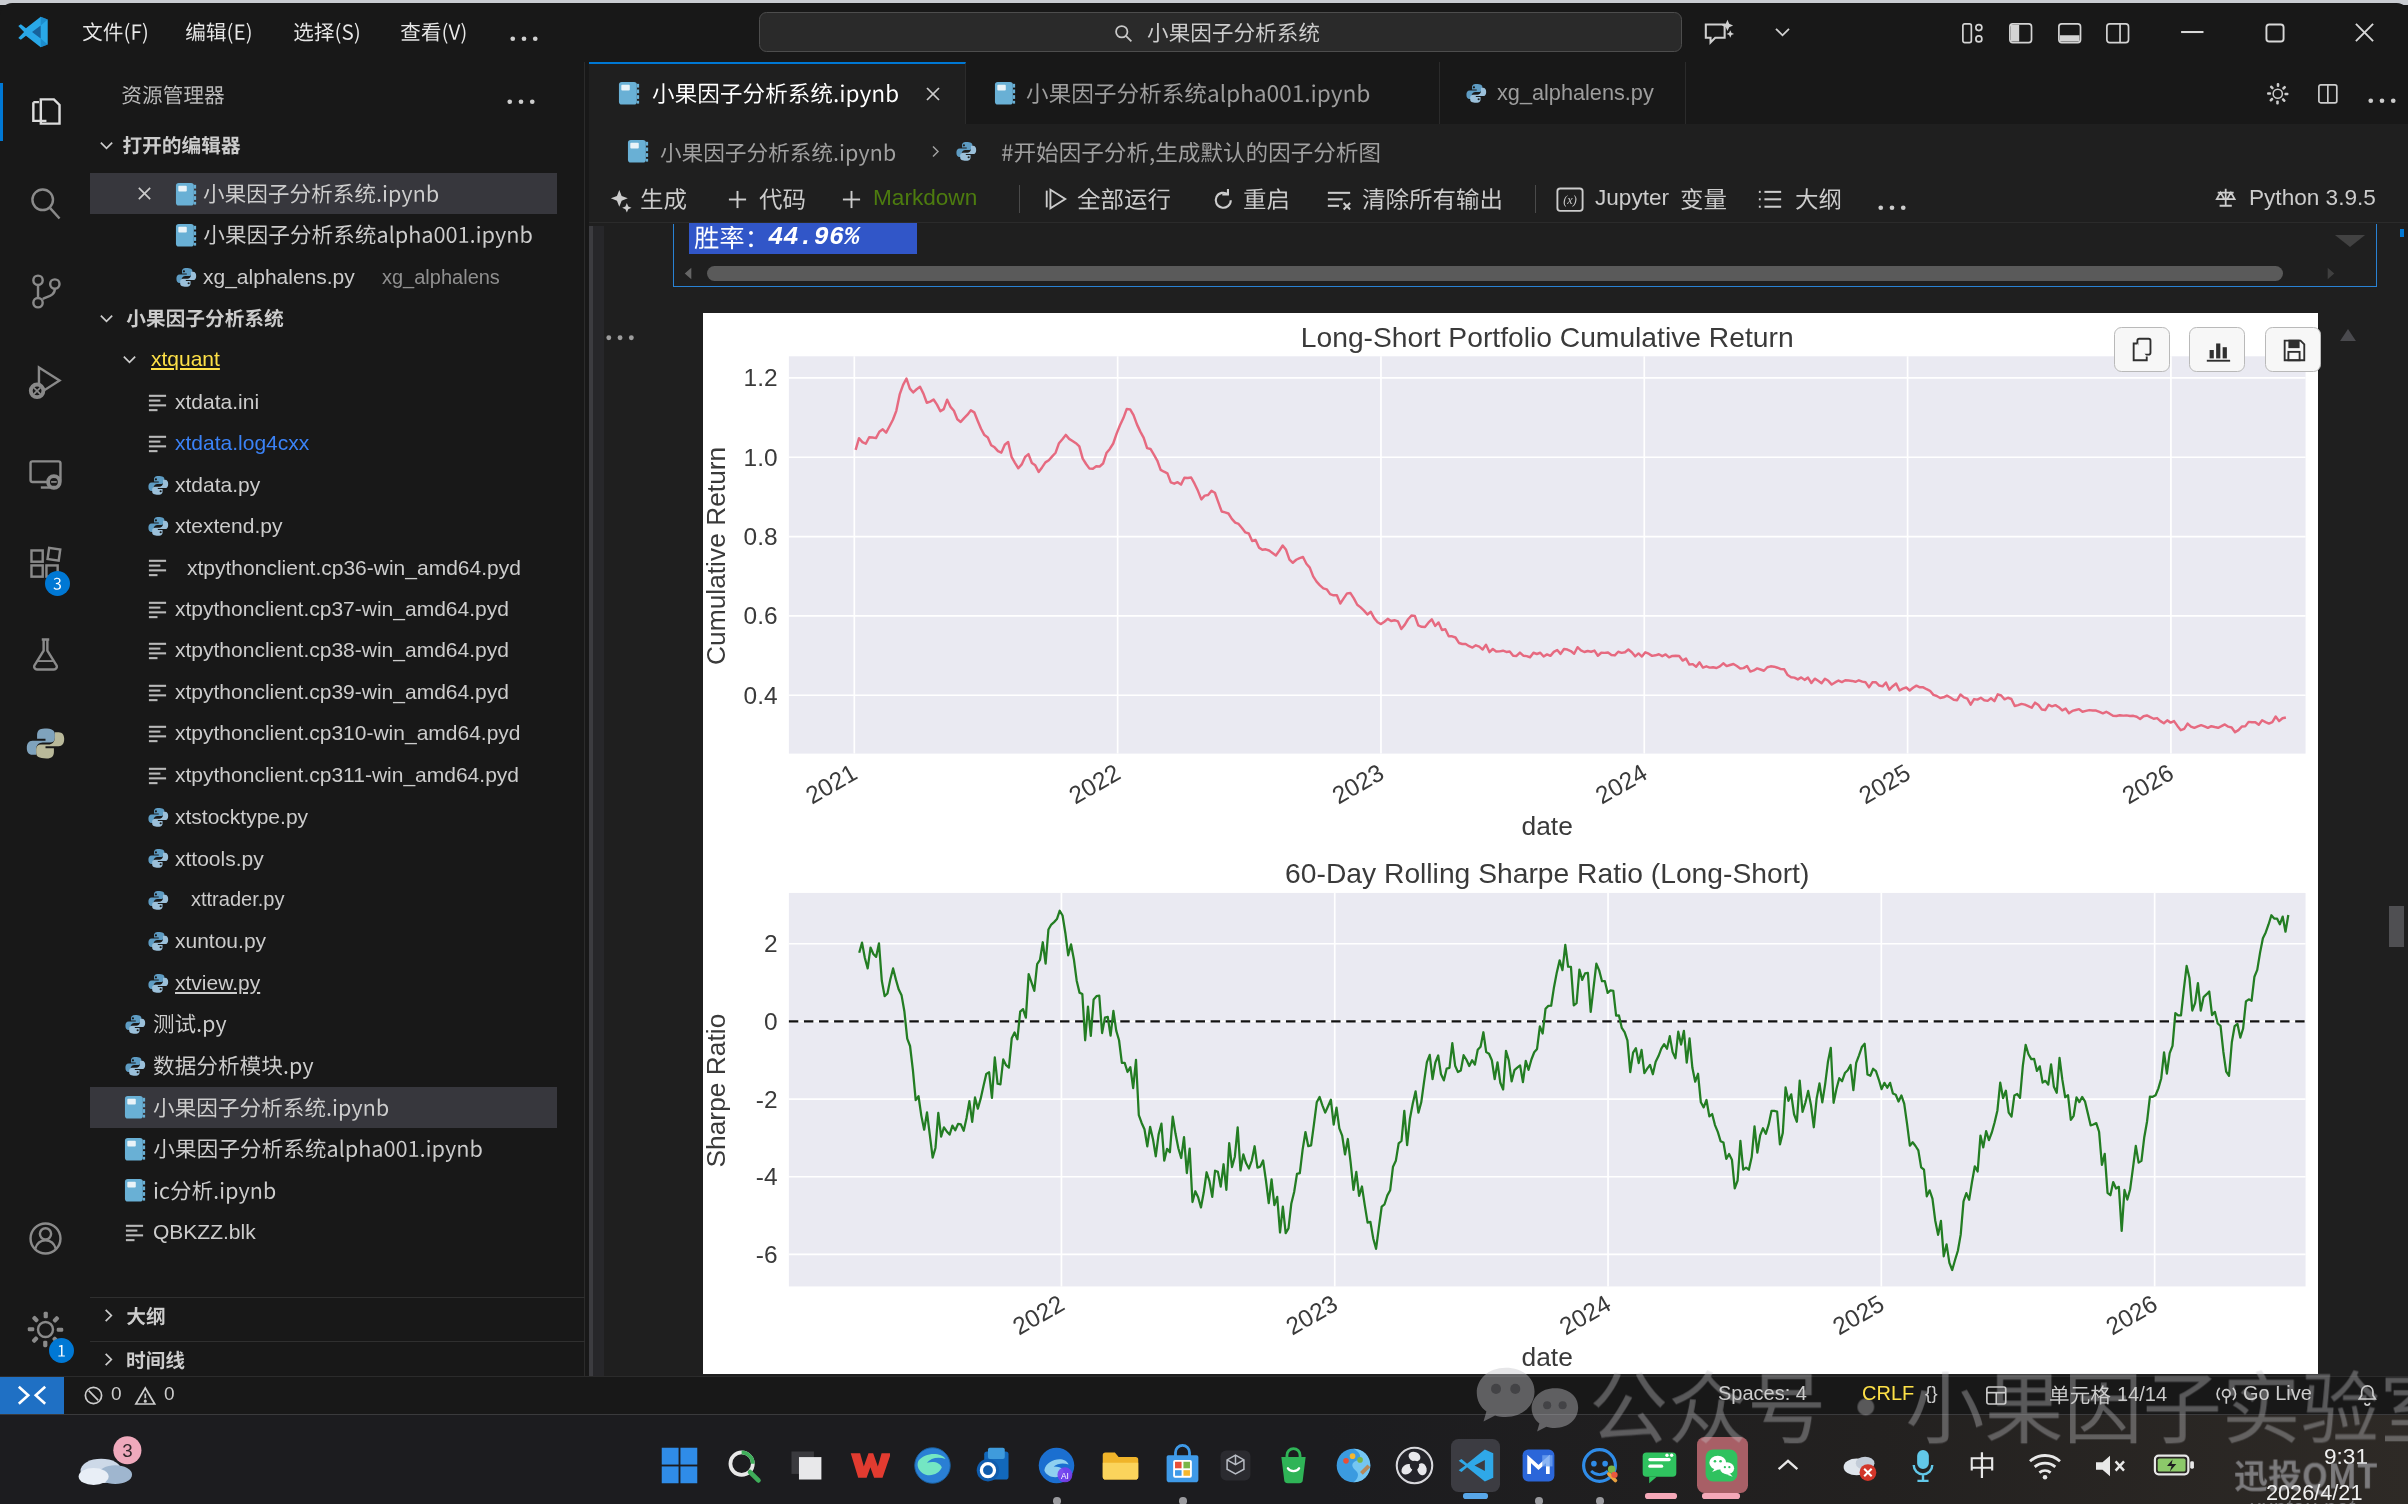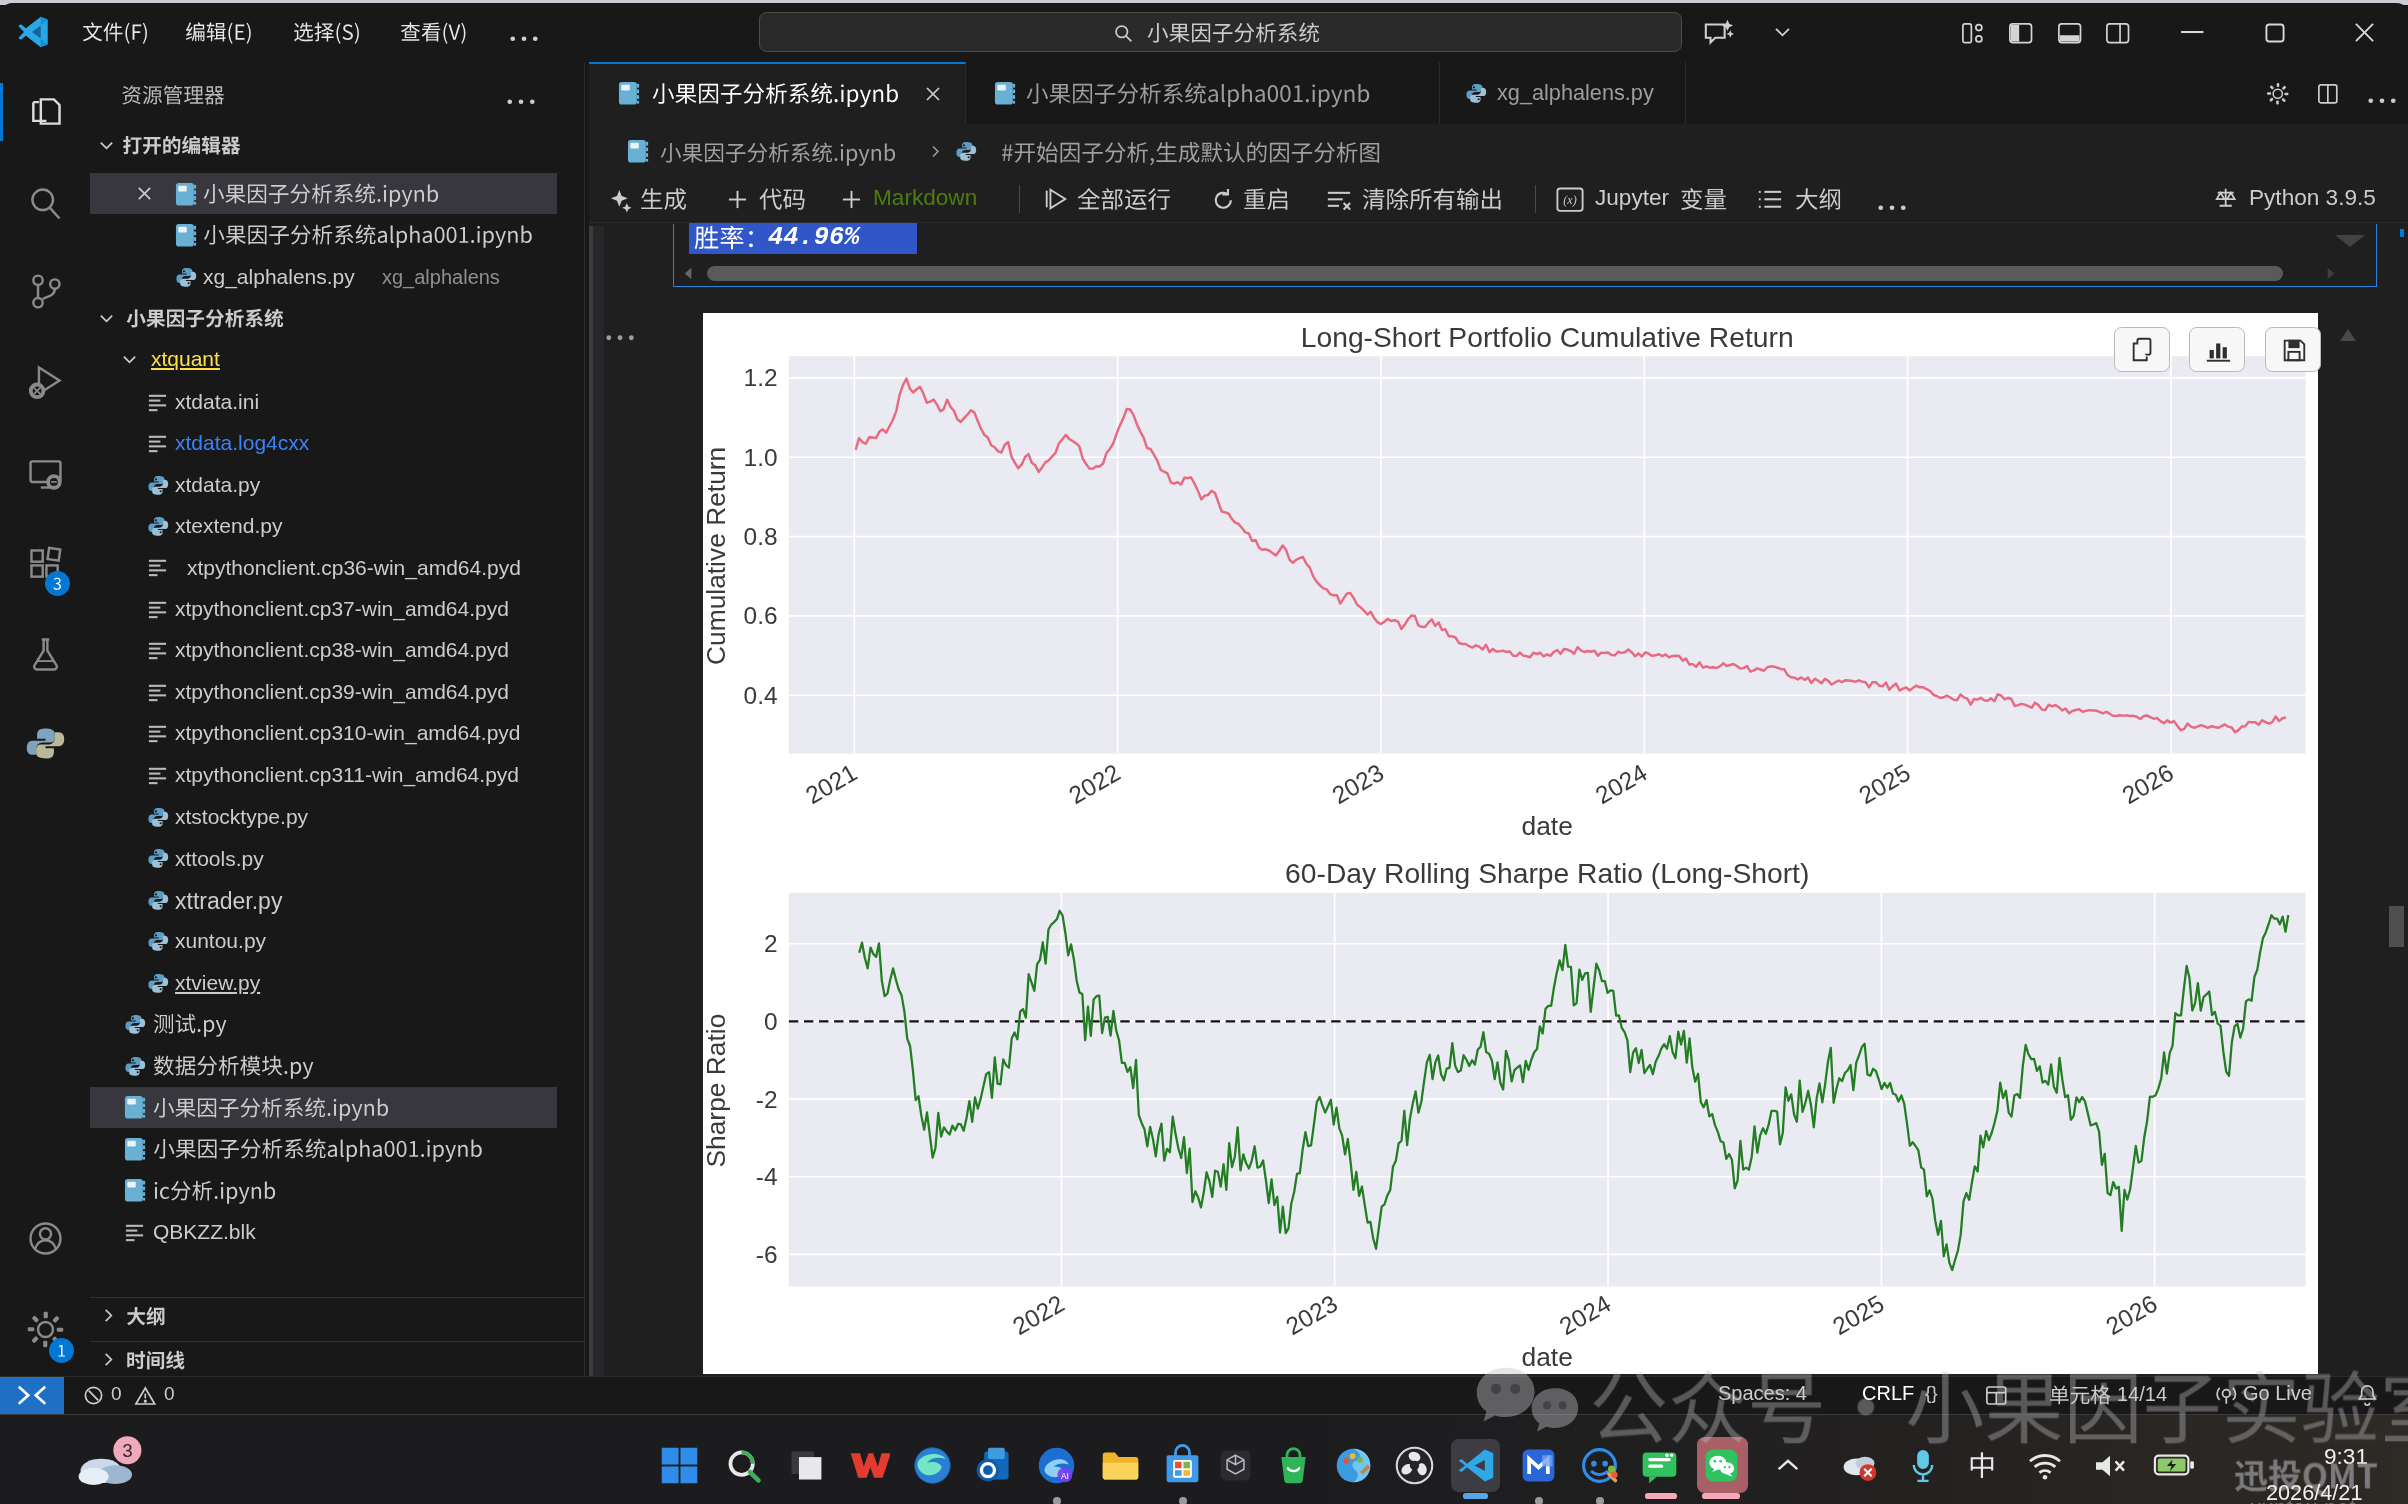--- a/index.html
+++ b/index.html
@@ -489,21 +489,21 @@
     <span class="abs lat" style="left:175px;top:805px;font-size:21px;color:#cccccc;">xtstocktype.py</span>
     <svg class="abs" style="left:147px;top:847px" width="22.6" height="22.6" viewBox="0 0 48 48">
       <path d="M24 4 c-7 0-9 3-9 7 v5 h10 v2 h-15 c-5 0-7 4-7 9 0 5 2 9 7 9 h4 v-7 c0-5 4-8 8-8 h9 c4 0 6-3 6-6 v-4 c0-5-4-7-13-7 z M19 9 a2.3 2.3 0 1 1 0 4.6 2.3 2.3 0 0 1 0-4.6 z" fill="#5e9cc3"></path>
       <path d="M24 44 c7 0 9-3 9-7 v-5 h-10 v-2 h15 c5 0 7-4 7-9 0-5-2-9-7-9 h-4 v7 c0 5-4 8-8 8 h-9 c-4 0-6 3-6 6 v4 c0 5 4 7 13 7 z M29 39 a2.3 2.3 0 1 1 0-4.6 2.3 2.3 0 0 1 0 4.6 z" fill="#9bc0da"></path>
     </svg>
     <span class="abs lat" style="left:175px;top:847px;font-size:21px;color:#cccccc;">xttools.py</span>
     <svg class="abs" style="left:147px;top:889px" width="22.6" height="22.6" viewBox="0 0 48 48">
       <path d="M24 4 c-7 0-9 3-9 7 v5 h10 v2 h-15 c-5 0-7 4-7 9 0 5 2 9 7 9 h4 v-7 c0-5 4-8 8-8 h9 c4 0 6-3 6-6 v-4 c0-5-4-7-13-7 z M19 9 a2.3 2.3 0 1 1 0 4.6 2.3 2.3 0 0 1 0-4.6 z" fill="#5e9cc3"></path>
       <path d="M24 44 c7 0 9-3 9-7 v-5 h-10 v-2 h15 c5 0 7-4 7-9 0-5-2-9-7-9 h-4 v7 c0 5-4 8-8 8 h-9 c-4 0-6 3-6 6 v4 c0 5 4 7 13 7 z M29 39 a2.3 2.3 0 1 1 0-4.6 2.3 2.3 0 0 1 0 4.6 z" fill="#9bc0da"></path>
     </svg>
-    <span class="abs lat" style="left:175px;top:888px;font-size:23px;color:#cccccc;">xttrader.py</span>
+    <span class="abs lat" style="left:191px;top:888px;font-size:20px;color:#cccccc;">xttrader.py</span>
     <svg class="abs" style="left:147px;top:930px" width="22.6" height="22.6" viewBox="0 0 48 48">
       <path d="M24 4 c-7 0-9 3-9 7 v5 h10 v2 h-15 c-5 0-7 4-7 9 0 5 2 9 7 9 h4 v-7 c0-5 4-8 8-8 h9 c4 0 6-3 6-6 v-4 c0-5-4-7-13-7 z M19 9 a2.3 2.3 0 1 1 0 4.6 2.3 2.3 0 0 1 0-4.6 z" fill="#5e9cc3"></path>
       <path d="M24 44 c7 0 9-3 9-7 v-5 h-10 v-2 h15 c5 0 7-4 7-9 0-5-2-9-7-9 h-4 v7 c0 5-4 8-8 8 h-9 c-4 0-6 3-6 6 v4 c0 5 4 7 13 7 z M29 39 a2.3 2.3 0 1 1 0-4.6 2.3 2.3 0 0 1 0 4.6 z" fill="#9bc0da"></path>
     </svg>
     <span class="abs lat" style="left:175px;top:929px;font-size:21px;color:#cccccc;">xuntou.py</span>
     <svg class="abs" style="left:147px;top:972px" width="22.6" height="22.6" viewBox="0 0 48 48">
       <path d="M24 4 c-7 0-9 3-9 7 v5 h10 v2 h-15 c-5 0-7 4-7 9 0 5 2 9 7 9 h4 v-7 c0-5 4-8 8-8 h9 c4 0 6-3 6-6 v-4 c0-5-4-7-13-7 z M19 9 a2.3 2.3 0 1 1 0 4.6 2.3 2.3 0 0 1 0-4.6 z" fill="#5e9cc3"></path>
       <path d="M24 44 c7 0 9-3 9-7 v-5 h-10 v-2 h15 c5 0 7-4 7-9 0-5-2-9-7-9 h-4 v7 c0 5-4 8-8 8 h-9 c-4 0-6 3-6 6 v4 c0 5 4 7 13 7 z M29 39 a2.3 2.3 0 1 1 0-4.6 2.3 2.3 0 0 1 0 4.6 z" fill="#9bc0da"></path>
     </svg>
     <span class="abs lat" style="left:175px;top:971px;font-size:21px;color:#cccccc;text-decoration:underline;">xtview.py</span>
@@ -1017,21 +1017,21 @@
       <line x1="6" y1="6" x2="16" y2="16"></line>
     </svg>
     <span class="abs lat" style="left:111px;top:1383px;font-size:19px;color:#ccc;">0</span>
     <svg class="abs" style="left:134px;top:1385px" width="22.6" height="21" viewBox="0 0 24 22" fill="none" stroke="#cccccc" stroke-width="1.8">
       <path d="M12 3 L22 20 L2 20 Z"></path>
       <line x1="12" y1="9" x2="12" y2="14"></line>
       <circle cx="12" cy="17" r="0.8" fill="#ccc"></circle>
     </svg>
     <span class="abs lat" style="left:164px;top:1383px;font-size:19px;color:#ccc;">0</span>
     <span class="abs lat" style="left:1718px;top:1382px;font-size:20px;color:#ccc;z-index:60;">Spaces: 4</span>
-    <span class="abs lat" style="left:1862px;top:1382px;font-size:20px;color:#ffffff;z-index:60;">CRLF</span>
+    <span class="abs lat" style="left:1862px;top:1382px;font-size:20px;color:#fde047;z-index:60;">CRLF</span>
     <span class="abs lat" style="left:1925px;top:1382px;font-size:19px;color:#ccc;z-index:60;">{}</span>
     <svg class="abs" style="left:1985px;top:1385px;z-index:60" width="22.6" height="21" viewBox="0 0 24 22" fill="none" stroke="#cccccc" stroke-width="1.8">
       <rect x="2" y="2" width="20" height="18" rx="2"></rect>
       <line x1="2" y1="8" x2="22" y2="8"></line>
       <line x1="12" y1="8" x2="12" y2="20"></line>
     </svg>
     <svg class="abs" style="left:2049px;top:1380px;overflow:visible;z-index:60;" width="62" height="31" viewBox="0 0 66 33">
       <g transform="translate(0,24.2) scale(0.02200,-0.02200)" fill="#cccccc">
         <use href="#qr101" x="0"></use>
         <use href="#qr102" x="1000"></use>

